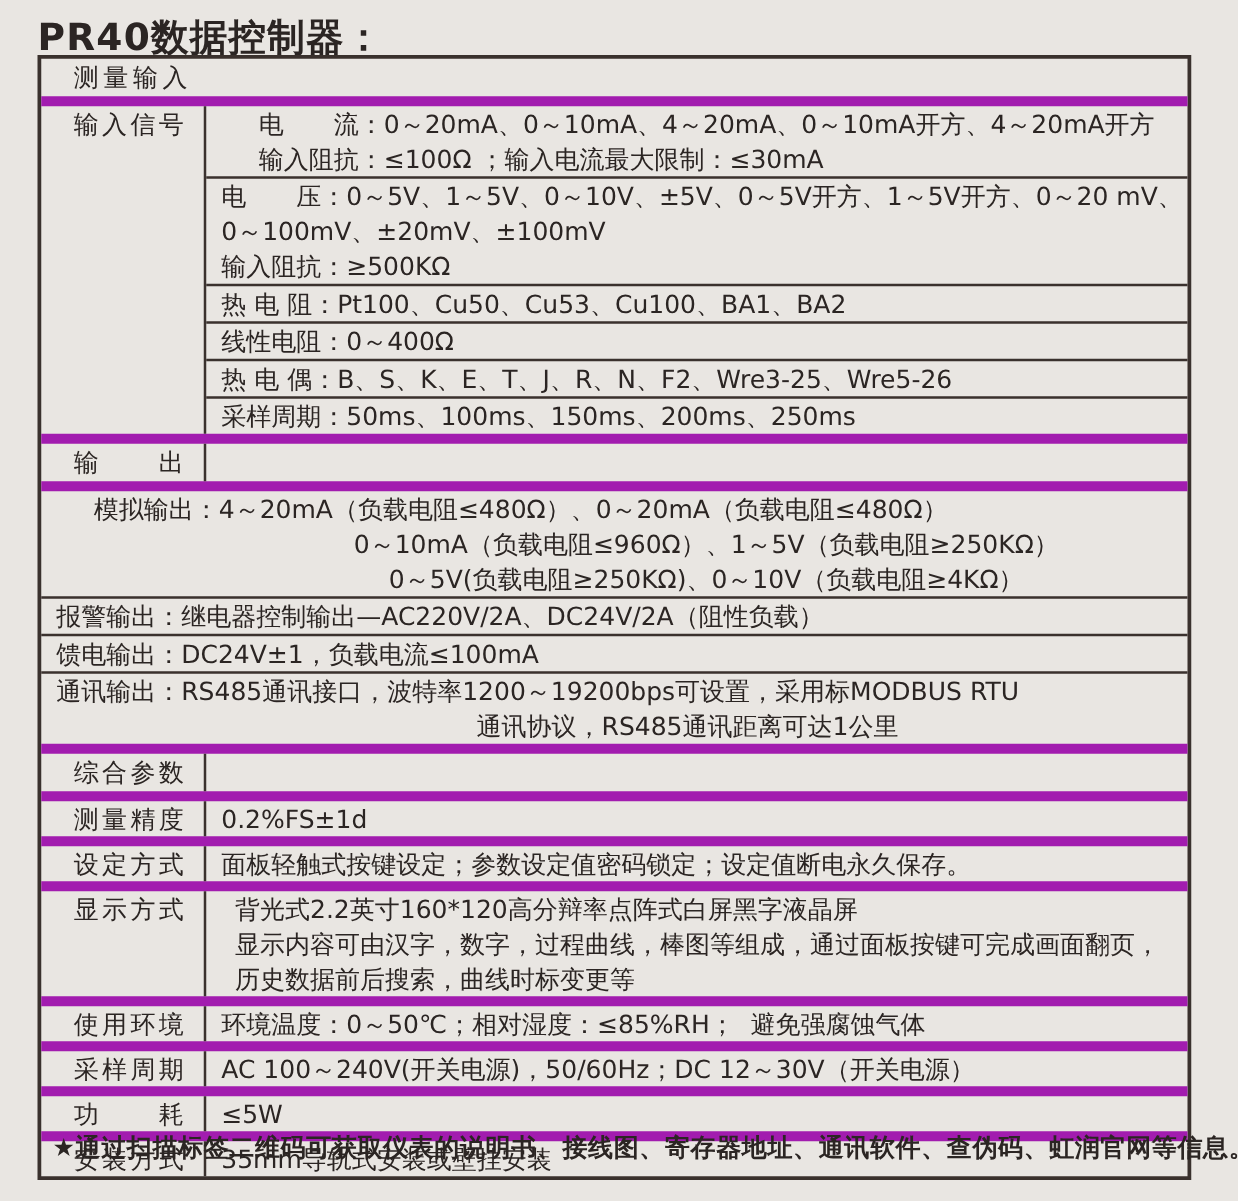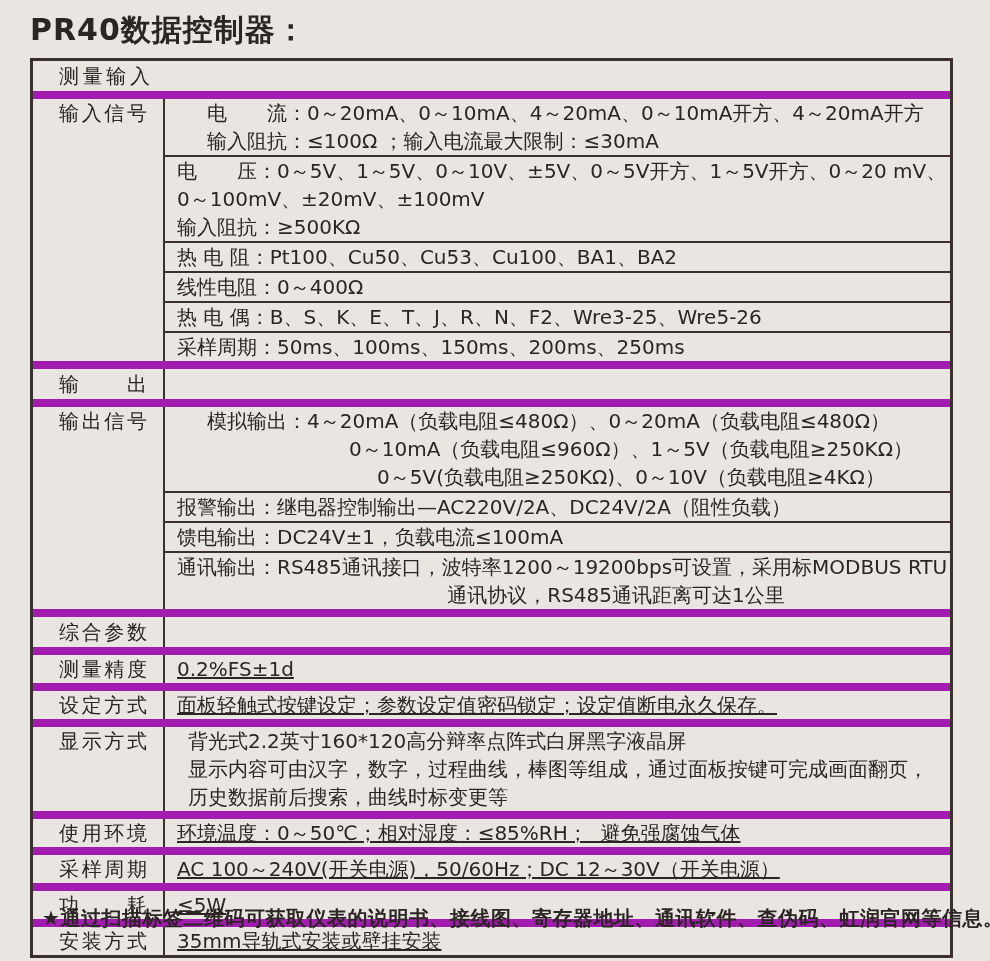--- a/index.html
+++ b/index.html
@@ -16,21 +16,21 @@
     position: absolute;
     left: 30px; top: 10px;
     font-size: 30px;
     font-weight: 600;
     letter-spacing: 1px;
     white-space: pre;
   }
 
   .spec-table {
     position: absolute;
-    left: 30px; top: 58px;
+    left: 30px; top: 44px;
     width: 923px;
     border: 3px solid #3a312d;
   }
   .row { display: flex; border-top: 8px solid #a21caf; font-size: 20px; }
   .row:first-child { border-top: none; }
 
   .label-cell {
     flex: 0 0 132px;
     width: 132px;
     border-right: 2px solid #3a312d;
@@ -50,21 +50,21 @@
 
   .content-cell { flex: 1; min-width: 0; }
   .content-cell.pad { padding-left: 23px; }
 
   .subrow { border-top: 2px solid #3a312d; padding-left: 12px; }
   .subrow:first-child { border-top: none; margin-left: 30px; }
 
   .line, .value { line-height: 28px; white-space: pre; }
   .line.indent { padding-left: 105px; text-align: center; }
 
-  .value-cell { flex: 1; min-width: 0; padding-left: 12px; text-decoration: underline; }
+  .value-cell { flex: 1; min-width: 0; padding-left: 12px; }
 
   .empty-cell { flex: 1; min-height: 30px; }
 
   .footer-note {
     position: absolute;
     left: 42px; top: 905px;
     font-size: 20px;
     font-weight: bold;
     letter-spacing: 0.5px;
     white-space: pre;
@@ -111,21 +111,20 @@
         </div>
       </div>
     </div>
 
     <div class="row header-row">
       <div class="label-cell">输出</div>
       <div class="empty-cell"></div>
     </div>
 
     <div class="row">
-      <div class="label-cell">输出信号</div>
       <div class="content-cell">
         <div class="subrow">
           <div class="line">模拟输出：4～20mA（负载电阻≤480Ω）、0～20mA（负载电阻≤480Ω）</div>
           <div class="line indent">0～10mA（负载电阻≤960Ω）、1～5V（负载电阻≥250KΩ）</div>
           <div class="line indent">0～5V(负载电阻≥250KΩ)、0～10V（负载电阻≥4KΩ）</div>
         </div>
         <div class="subrow">
           <div class="line">报警输出：继电器控制输出—AC220V/2A、DC24V/2A（阻性负载）</div>
         </div>
         <div class="subrow">

